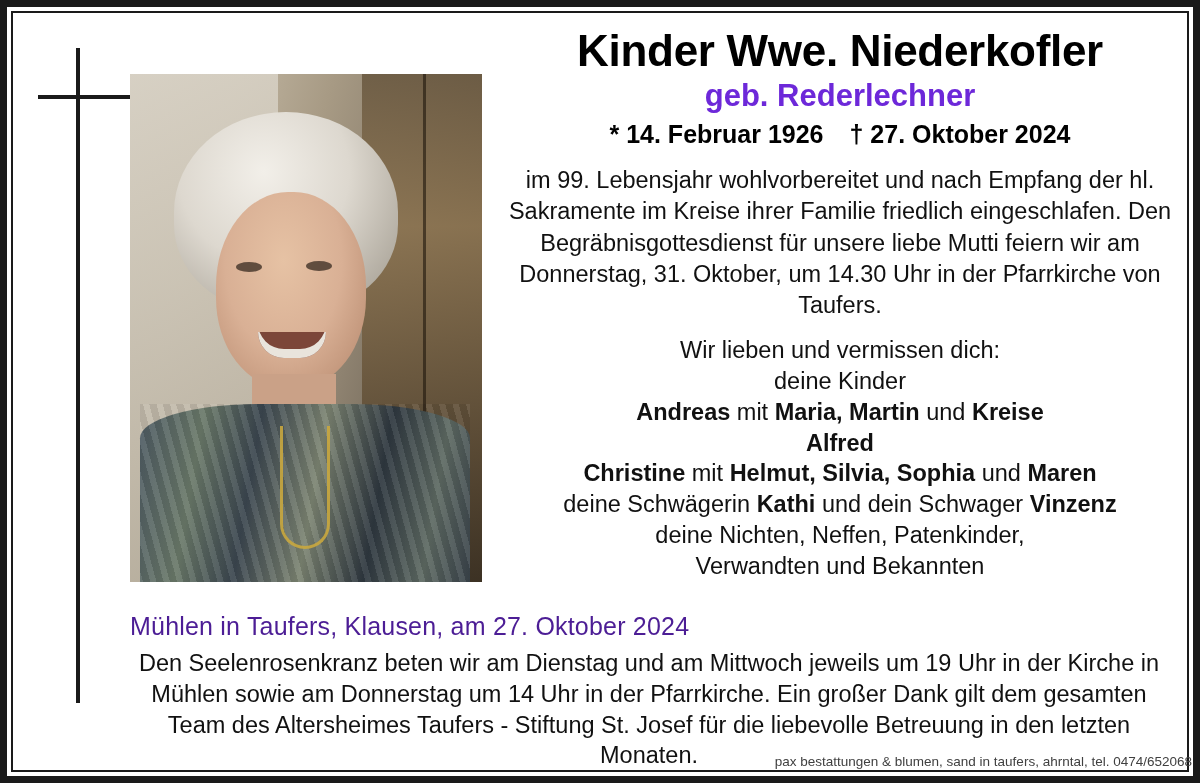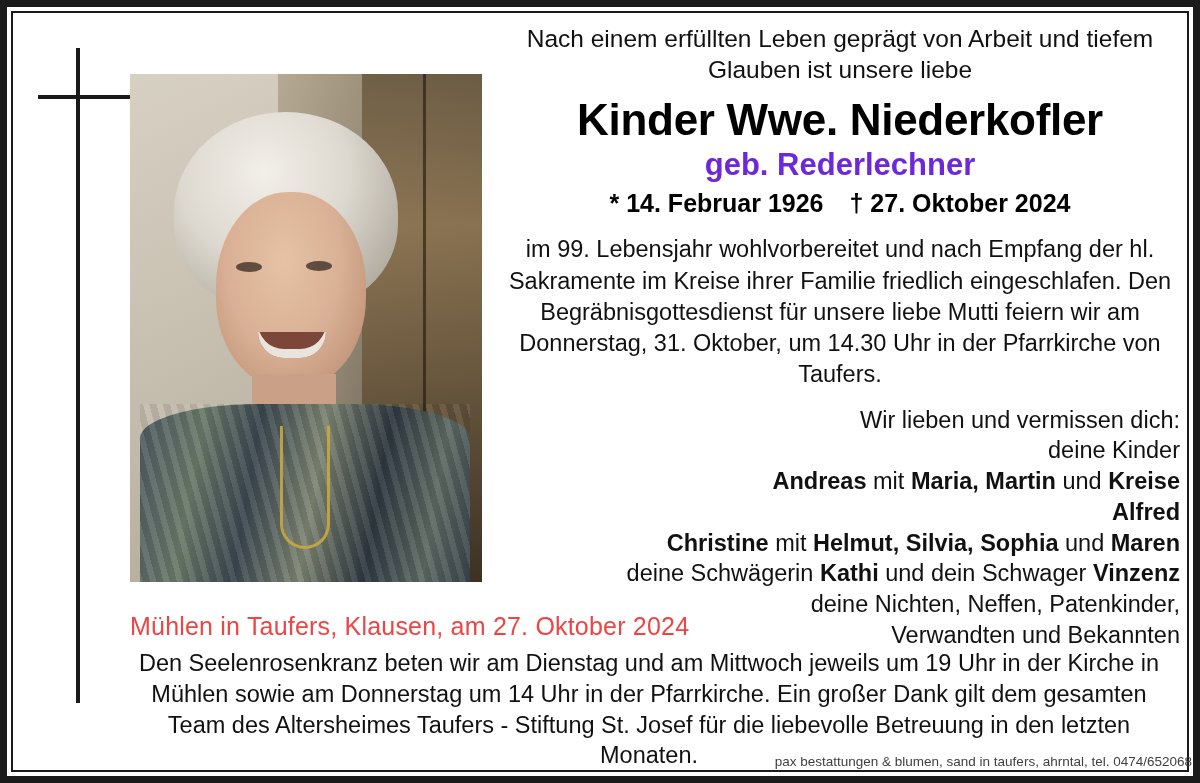--- a/index.html
+++ b/index.html
@@ -219,30 +219,30 @@
     color: #111;
     text-align: center;
     margin: 0 0 14px 0;
   }
   .family {
     font-size: 23.5px;
     line-height: 1.31;
     color: #111;
     text-align: center;
   }
-  .family div { white-space: nowrap; text-align: right; }
+  .family div { white-space: nowrap; }
   .family b { font-weight: bold; }
 
   
   .place-line {
     position: absolute;
     left: 130px;
     top: 612px;
     font-size: 25px;
-    color: #ef4444;
+    color: #4c1d95;
     letter-spacing: .2px;
   }
   .closing {
     position: absolute;
     left: 126px;
     top: 648px;
     width: 1046px;
     font-size: 23.5px;
     line-height: 1.31;
     color: #111;
@@ -278,21 +278,20 @@
     <div class="face"></div>
     <div class="eye left"></div>
     <div class="eye right"></div>
     <div class="smile"></div>
     <div class="neck"></div>
     <div class="body"></div>
     <div class="chain"></div>
   </div>
 
   <div class="text-col">
-    <p class="lead">Nach einem erfüllten Leben geprägt von Arbeit und tiefem Glauben ist unsere liebe</p>
     <div class="name">Kinder Wwe. Niederkofler</div>
     <div class="maiden">geb. Rederlechner</div>
     <div class="dates">
       <span>* 14. Februar 1926</span><span class="gap"></span><span>† 27. Oktober 2024</span>
     </div>
     <p class="body-para">im 99. Lebensjahr wohlvorbereitet und nach Empfang der hl. Sakramente im Kreise ihrer Familie friedlich eingeschlafen. Den Begräbnisgottesdienst für unsere liebe Mutti feiern wir am Donnerstag, 31. Oktober, um 14.30 Uhr in der Pfarrkirche von Taufers.</p>
     <div class="family">
       <div>Wir lieben und vermissen dich:</div>
       <div>deine Kinder</div>
       <div><b>Andreas</b> mit <b>Maria, Martin</b> und <b>Kreise</b></div>

